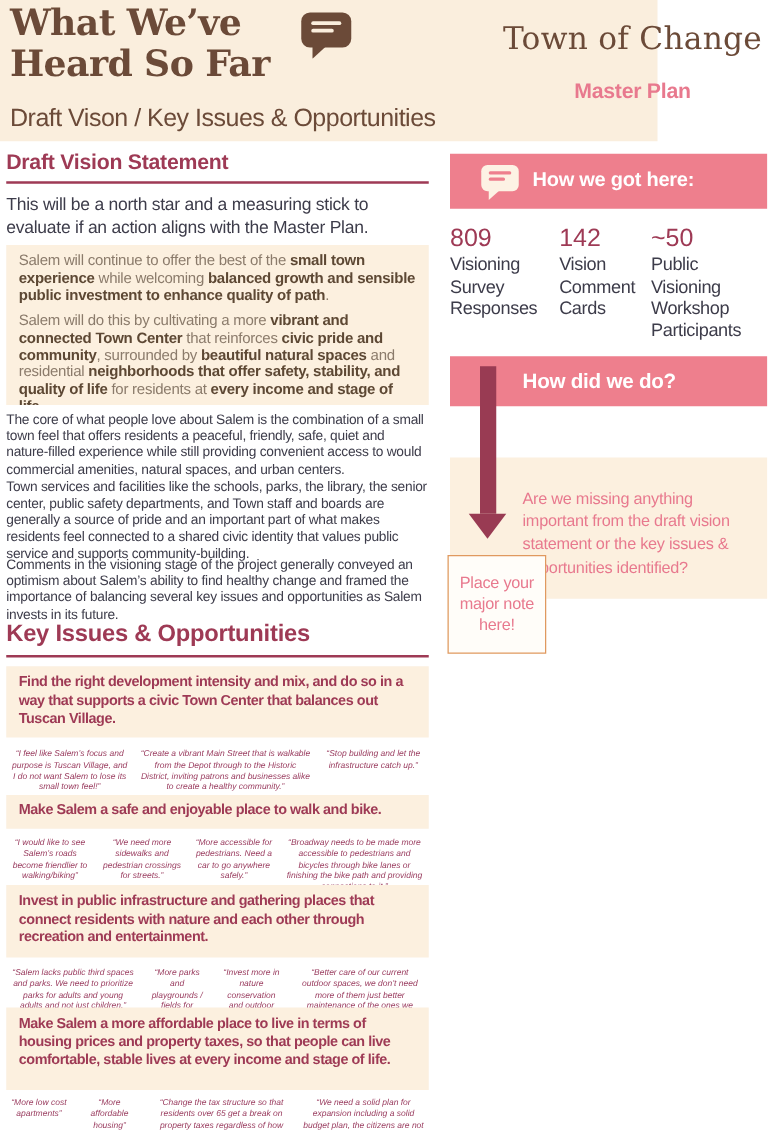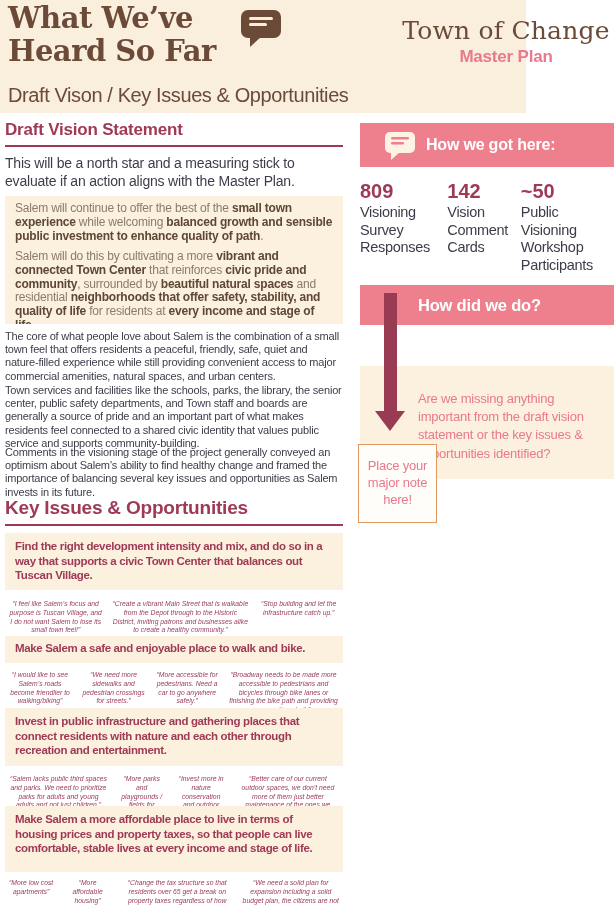--- a/index.html
+++ b/index.html
@@ -12,21 +12,21 @@
   #page{position:relative;width:614px;height:905px;background:#fff;overflow:hidden;
         font-family:"Liberation Sans",sans-serif;}
   
   #header{position:absolute;left:0;top:0;width:526px;height:113px;background:var(--cream);}
   #main-title{position:absolute;left:8px;top:2px;width:235px;
       font-family:"DejaVu Serif",serif;font-weight:bold;font-size:29px;line-height:1.14;
       color:var(--brown);letter-spacing:-0.5px;}
   #title-bubble{position:absolute;left:240px;top:9px;}
   #org{position:absolute;left:402px;top:16px;width:208px;text-align:center;}
   #org-name{font-family:"DejaVu Serif",serif;font-size:25px;color:var(--brown);letter-spacing:0.2px;}
-  #org-sub{font-size:17px;font-weight:bold;color:var(--pink-text);margin-top:2px;letter-spacing:-0.2px;}
+  #org-sub{font-size:17px;font-weight:bold;color:var(--pink-text);margin-top:18px;letter-spacing:-0.2px;}
   #subtitle{position:absolute;left:8px;top:84px;font-size:20px;color:var(--brown);letter-spacing:-0.4px;}
   
   .lcol{position:absolute;left:5px;width:338px;}
   .h2{font-size:17px;font-weight:bold;color:var(--maroon);padding-bottom:5px;
       border-bottom:2px solid var(--maroon);letter-spacing:-0.2px;}
   .h2.big{font-size:19px;}
   #dvs-heading{top:120px;}
   #dvs-intro{top:154px;font-size:14px;line-height:1.3;color:var(--slate);letter-spacing:-0.2px;}
   #vision-block{top:196px;height:128px;background:var(--block-cream);padding:6px 10px;overflow:hidden;}
   .vision-p{font-size:12px;line-height:1.16;color:var(--vision-reg);letter-spacing:-0.2px;}
@@ -48,21 +48,21 @@
   #quotes-0 .quote:nth-child(1){flex:1.1;} #quotes-0 .quote:nth-child(2){flex:1.6;} #quotes-0 .quote:nth-child(3){flex:0.95;}
   #quotes-1 .quote:nth-child(1){flex:0.95;} #quotes-1 .quote:nth-child(2){flex:1;} #quotes-1 .quote:nth-child(3){flex:0.95;} #quotes-1 .quote:nth-child(4){flex:1.7;}
   #quotes-2 .quote:nth-child(1){flex:1.45;} #quotes-2 .quote:nth-child(2){flex:0.7;} #quotes-2 .quote:nth-child(3){flex:0.75;} #quotes-2 .quote:nth-child(4){flex:1.5;}
   #quotes-3 .quote:nth-child(1){flex:0.62;} #quotes-3 .quote:nth-child(2){flex:0.68;} #quotes-3 .quote:nth-child(3){flex:1.55;} #quotes-3 .quote:nth-child(4){flex:1.35;}
   
   #banner{position:absolute;left:360px;top:123px;width:254px;height:44px;background:var(--pink);
       display:flex;align-items:center;gap:10px;padding-left:24px;}
   #banner-label{color:#fff;font-weight:bold;font-size:16px;letter-spacing:-0.2px;}
   #stats{position:absolute;left:360px;top:180px;width:254px;display:flex;gap:8px;}
   .stat:nth-child(1){width:80px;} .stat:nth-child(2){width:66px;} .stat:nth-child(3){width:94px;}
-  .stat-num{font-size:20px;font-weight:bold;color:var(--maroon);}
+  .stat-num{font-size:20px;font-weight:normal;color:var(--maroon);}
   .stat-label{font-size:14.5px;color:var(--slate);line-height:1.22;letter-spacing:-0.3px;margin-top:1px;}
   #hdwd{position:absolute;left:360px;top:285px;width:254px;}
   #hdwd-header{background:var(--pink);height:40px;display:flex;align-items:center;padding-left:58px;}
   #hdwd-title{color:#fff;font-weight:bold;font-size:16.5px;letter-spacing:-0.2px;}
   #hdwd-body{background:var(--block-cream);padding:24px 8px 16px 58px;margin-top:41px;}
   #hdwd-question{color:var(--pink-text);font-size:13px;line-height:1.4;letter-spacing:-0.2px;}
   #arrow-bar{position:absolute;left:384px;top:293px;width:13px;height:118px;background:var(--arrow);}
   #arrow-head{position:absolute;left:375px;top:411px;width:0;height:0;
       border-left:15px solid transparent;border-right:15px solid transparent;
       border-top:20px solid var(--arrow);}
@@ -96,21 +96,21 @@
   </div>
 
   <div id="dvs-intro" class="lcol">This will be a north star and a measuring stick to evaluate if an action aligns with the Master Plan.</div>
   <div id="dvs-heading" class="lcol h2">Draft Vision Statement</div>
 
   <div id="vision-block" class="lcol">
     <p class="vision-p"><span>Salem will continue to offer the best of the </span><span class="b">small town experience</span><span> while welcoming </span><span class="b">balanced growth and sensible public investment to enhance quality of path</span><span>.</span></p>
     <p class="vision-p"><span>Salem will do this by cultivating a more </span><span class="b">vibrant and connected Town Center</span><span> that reinforces </span><span class="b">civic pride and community</span><span>, surrounded by </span><span class="b">beautiful natural spaces</span><span> and residential </span><span class="b">neighborhoods that offer safety, stability, and quality of life</span><span> for residents at </span><span class="b">every income and stage of life</span><span>.</span></p>
   </div>
 
-  <p id="para-core" class="lcol body-p">The core of what people love about Salem is the combination of a small town feel that offers residents a peaceful, friendly, safe, quiet and nature-filled experience while still providing convenient access to major commercial amenities, natural spaces, and urban centers.</p>
+  <p id="para-core" class="lcol body-p">The core of what people love about Salem is the combination of a small town feel that offers residents a peaceful, friendly, safe, quiet and nature-filled experience while still providing convenient access to would commercial amenities, natural spaces, and urban centers.</p>
   <p id="para-town" class="lcol body-p">Town services and facilities like the schools, parks, the library, the senior center, public safety departments, and Town staff and boards are generally a source of pride and an important part of what makes residents feel connected to a shared civic identity that values public service and supports community-building.</p>
   <p id="para-comments" class="lcol body-p">Comments in the visioning stage of the project generally conveyed an optimism about Salem’s ability to find healthy change and framed the importance of balancing several key issues and opportunities as Salem invests in its future.</p>
 
   <div id="ki-heading" class="lcol h2 big">Key Issues &amp; Opportunities</div>
 
   <div id="issue-0" class="lcol issue">Find the right development intensity and mix, and do so in a way that supports a civic Town Center that balances out Tuscan Village.</div>
   <div id="quotes-0" class="lcol quote-row">
     <div class="quote">“I feel like Salem’s focus and purpose is Tuscan Village, and I do not want Salem to lose its small town feel!”</div>
     <div class="quote">“Create a vibrant Main Street that is walkable from the Depot through to the Historic District, inviting patrons and businesses alike to create a healthy community.”</div>
     <div class="quote">“Stop building and let the infrastructure catch up.”</div>

